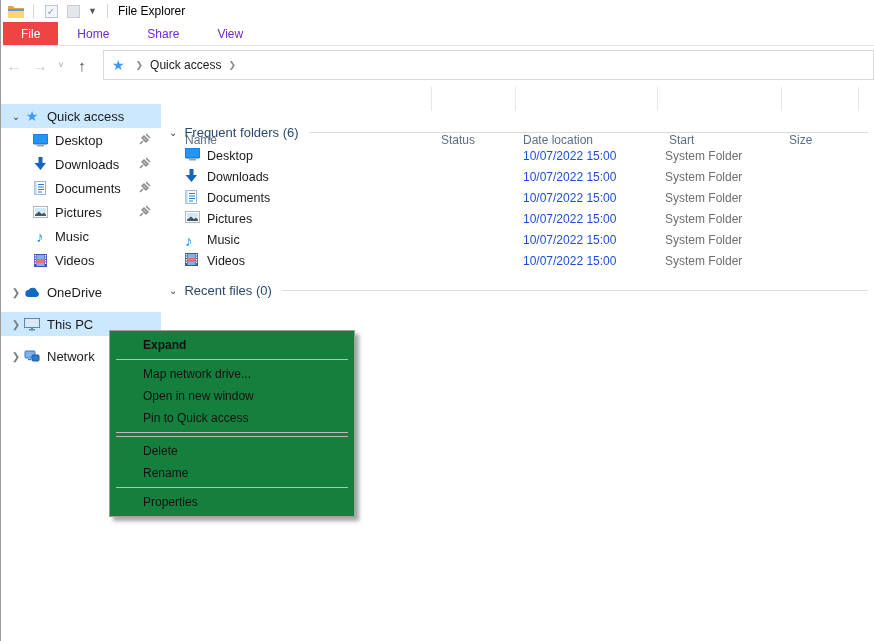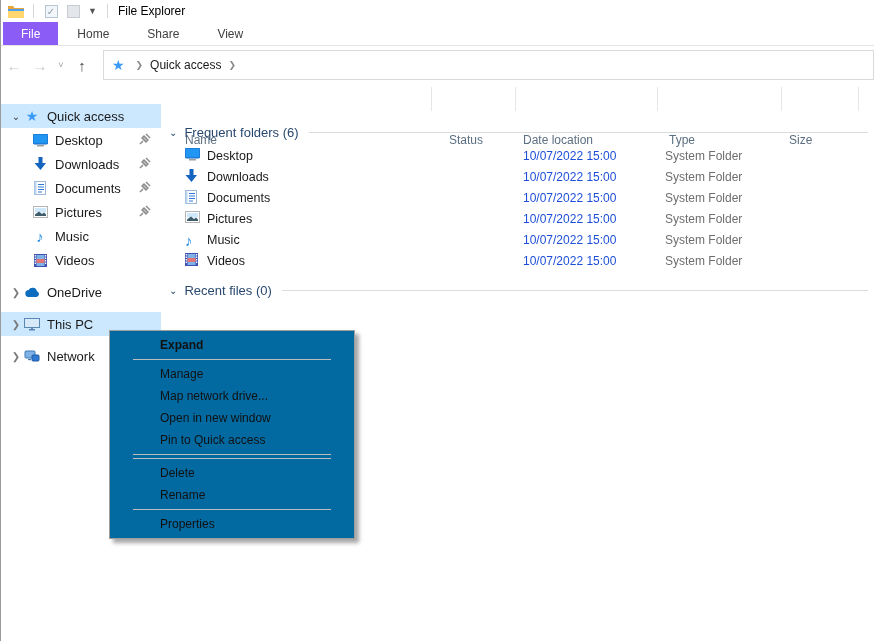--- a/index.html
+++ b/index.html
@@ -11,22 +11,22 @@
   .titlebar { height:22px; display:flex; align-items:center; padding-left:4px; background:#fff; }
   .titlebar .sep { width:1px; height:14px; background:#d6d6d6; margin:0 6px; }
   .qat-icon { width:16px; height:16px; display:flex; align-items:center; justify-content:center; margin:0 3px; }
   .qat-check { width:13px; height:13px; border:1px solid #b9c6d2; background:#f2f6fa; color:#8a9aa8; font-size:10px; line-height:11px; text-align:center; }
   .qat-folder { width:13px; height:13px; border:1px solid #c9cdd1; background:#e3e6ea; }
   .qat-chev { color:#555; font-size:9px; margin:0 4px; }
   .title-text { margin-left:4px; color:#000; }
 
   
   .ribbon-tabs { height:24px; display:flex; align-items:stretch; border-bottom:1px solid #e4e4e4; background:#fff; }
-  .rtab { display:flex; align-items:center; padding:0 19px; color:#404040; cursor:default; }
-  .rtab.file { background:#8b5cf6; color:#fff; margin-left:2px; padding:0 18px; }
+  .rtab { display:flex; align-items:center; padding:0 19px; color:#6d28d9; cursor:default; }
+  .rtab.file { background:#ef4444; color:#fff; margin-left:2px; padding:0 18px; }
 
   
   .navbar { height:38px; display:flex; align-items:center; background:#fff; }
   .navbtn { width:26px; text-align:center; font-size:15px; }
   .navbtn.disabled { color:#c9c9c9; }
   .navbtn.small { width:16px; font-size:9px; color:#9a9a9a; }
   .navbtn.up { color:#4a4a4a; }
   .addressbar { flex:1; height:30px; margin-left:8px; border:1px solid #d9d9d9; display:flex; align-items:center; padding-left:8px; background:#fff; }
   .crumb-star { color:#3b9af5; font-size:14px; margin-right:4px; }
   .crumb-chev { color:#8a8a8a; font-size:9px; margin:0 7px; }
@@ -55,21 +55,21 @@
   .group-chev { margin-left:8px; margin-right:7px; font-size:10px; color:#29486e; }
   .group-line { flex:1; height:1px; background:#dcdcdc; margin-left:10px; }
   .rows { position:absolute; left:0; right:0; }
   .frow { position:relative; height:21px; }
   .frow .ficon { position:absolute; left:24px; top:2px; width:16px; height:16px; }
   .cell-name { position:absolute; left:46px; line-height:21px; color:#191919; font-size:12.5px; }
   .cell-date { position:absolute; left:362px; line-height:21px; color:#1d4ed8; }
   .cell-type { position:absolute; left:504px; line-height:21px; color:#6e6e6e; }
 
   
-  .ctxmenu { position:absolute; left:108px; top:330px; width:246px; background:#0369a1; border:1px solid #9e9e9e; box-shadow:4px 4px 4px rgba(0,0,0,0.35); padding:3px 17px; z-index:10; }
+  .ctxmenu { position:absolute; left:108px; top:330px; width:246px; background:#15803d; border:1px solid #9e9e9e; box-shadow:4px 4px 4px rgba(0,0,0,0.35); padding:3px 0; z-index:10; }
   .mi { height:22px; line-height:22px; padding-left:33px; color:#111; font-size:12px; }
   .mi.bold { font-weight:bold; }
   .menu-sep { height:1px; background:#bdbdbd; margin:3px 6px; }
 
   .music-note { color:#1e88e5; font-size:15px; font-weight:bold; }
 </style>
 </head>
 <body>
 
 <div class="window">
@@ -274,23 +274,23 @@
             </svg>
         </span>
         <span>Network</span>
       </div>
     </div>
 
     <div class="content">
 
       <div class="col-headers">
         <span class="col-h" style="left:24px">Name</span>
-        <span class="col-h" style="left:288px">Status</span>
+        <span class="col-h" style="left:280px">Status</span>
         <span class="col-h" style="left:362px">Date location</span>
-        <span class="col-h" style="left:508px">Type</span>
+        <span class="col-h" style="left:508px">Start</span>
         <span class="col-h" style="left:628px">Size</span>
         <span class="col-sep" style="left:270px"></span>
         <span class="col-sep" style="left:354px"></span>
         <span class="col-sep" style="left:496px"></span>
         <span class="col-sep" style="left:620px"></span>
         <span class="col-sep" style="left:697px"></span>
       </div>
 
       <div class="group-hdr" style="top:39px">
         <span class="group-chev">⌄</span>
@@ -392,21 +392,20 @@
         <span>(0)</span>
         <span class="group-line"></span>
       </div>
 
     </div>
   </div>
 
   <div class="ctxmenu">
     <div class="mi bold">Expand</div>
     <div class="menu-sep"></div>
-    <div class="mi">Manage</div>
     <div class="mi">Map network drive...</div>
     <div class="mi">Open in new window</div>
     <div class="mi">Pin to Quick access</div>
     <div class="menu-sep"></div>
     <div class="menu-sep"></div>
     <div class="mi">Delete</div>
     <div class="mi">Rename</div>
     <div class="menu-sep"></div>
     <div class="mi">Properties</div>
   </div>

